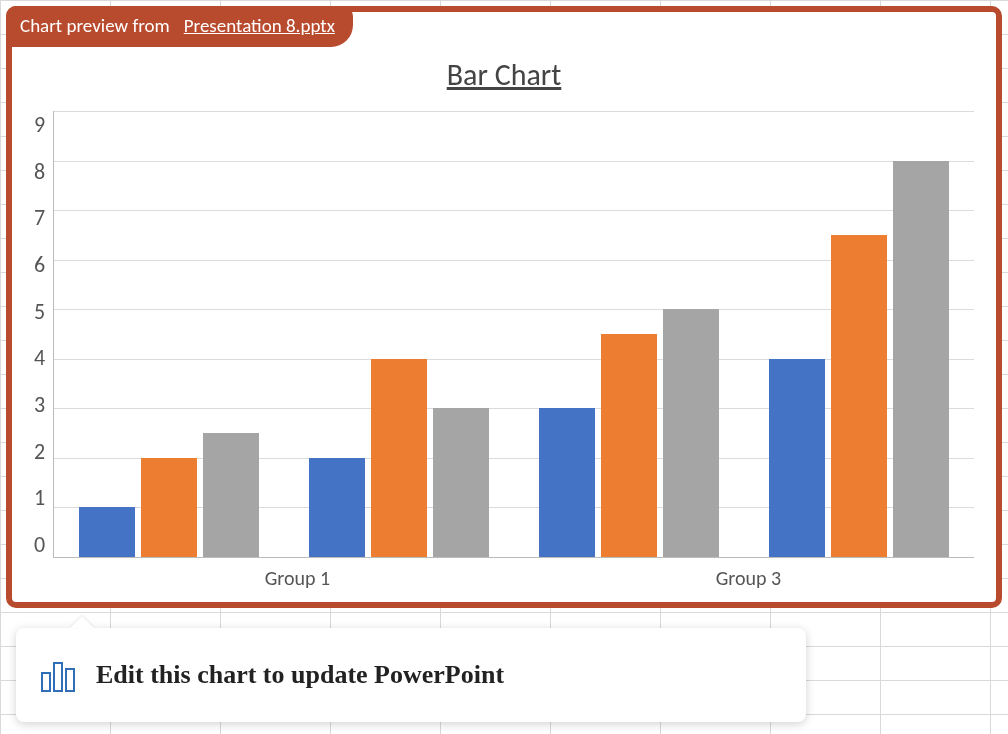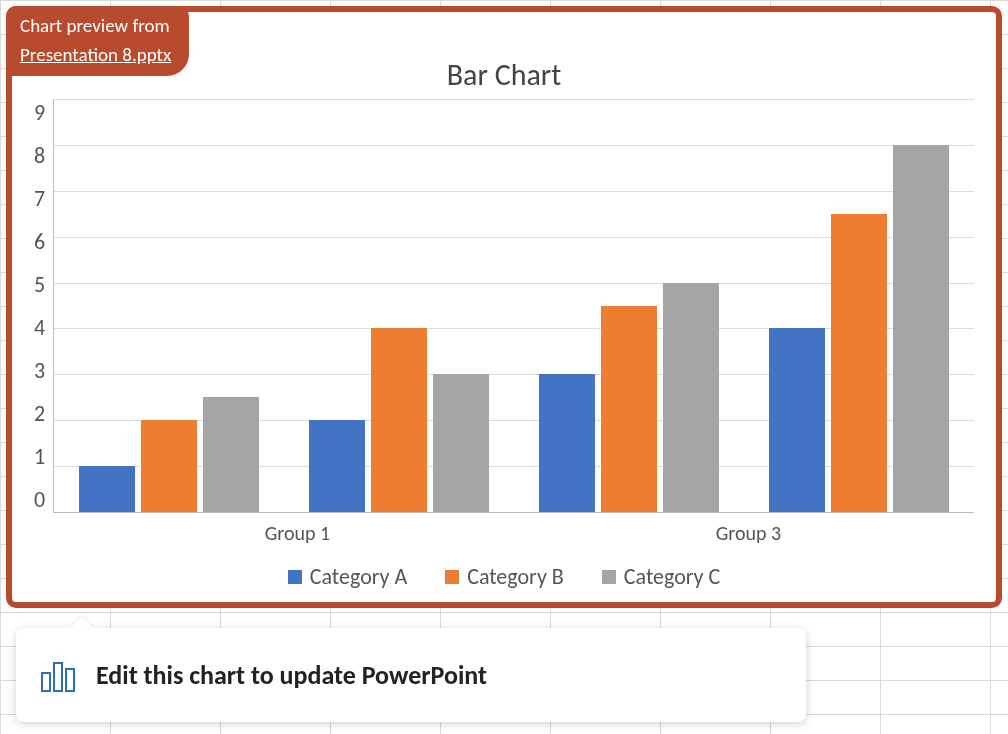--- a/index.html
+++ b/index.html
@@ -34,44 +34,44 @@
   .preview-tab {
     position: absolute;
     left: 6px;
     top: 6px;
     background: #b84a2e;
     color: #ffffff;
     font-size: 19px;
     padding: 8px 18px 10px 14px;
     border-radius: 10px 10px 22px 0;
     display: flex;
-    gap: 6px;
+    gap: 14px;
     align-items: baseline;
     z-index: 5;
-    flex-direction: column;
   }
   .preview-tab .link {
     text-decoration: underline;
     cursor: pointer;
   }
   
   .chart-area {
     position: absolute;
     left: 22px;
     top: 44px;
     right: 22px;
     bottom: 12px;
     display: flex;
     flex-direction: column;
   }
   .chart-title {
     text-align: center;
     font-size: 30px;
     color: #444;
-    margin-bottom: 6px;
+    margin-bottom: 18px;
+    text-decoration: underline;
   }
   .plot-wrap {
     display: flex;
     flex: 1;
     min-height: 0;
   }
   .y-axis {
     display: flex;
     flex-direction: column;
     justify-content: space-between;
@@ -165,20 +165,21 @@
     border-left: 12px solid transparent;
     border-right: 12px solid transparent;
     border-bottom: 12px solid #ffffff;
     filter: drop-shadow(0 -1px 1px rgba(0,0,0,0.1));
   }
   .callout-icon svg { display:block; }
   .callout-text {
     font-size: 26px;
     font-weight: 600;
     color: #222;
+    font-family: Liberation Serif, serif;
   }
 </style>
 </head>
 <body>
 
 <div class="grid-bg"></div>
 
 <div class="chart-preview-frame">
   <div class="chart-area">
     <div class="chart-title">Bar Chart</div>
@@ -229,34 +230,20 @@
               <div class="bar" style="height: 88.8889%; background: rgb(165, 165, 165);"></div>
             </div>
           </div>
       </div>
     </div>
     <div class="x-labels" id="x-labels">
       <div class="x-spacer"></div>
     <div class="x-label">Group 1</div>
         <div class="x-label">Group 3</div>
       </div>
-    <div class="legend" id="legend">
-        <div class="legend-item">
-          <div class="swatch" style="background: rgb(68, 114, 196);"></div>
-          <span>Category A</span>
-        </div>
-        <div class="legend-item">
-          <div class="swatch" style="background: rgb(237, 125, 49);"></div>
-          <span>Category B</span>
-        </div>
-        <div class="legend-item">
-          <div class="swatch" style="background: rgb(165, 165, 165);"></div>
-          <span>Category C</span>
-        </div>
-      </div>
   </div>
 </div>
 
 <div class="preview-tab">
   <span>Chart preview from </span>
   <span class="link">Presentation 8.pptx</span>
 </div>
 
 <div class="callout">
   <span class="callout-icon">

